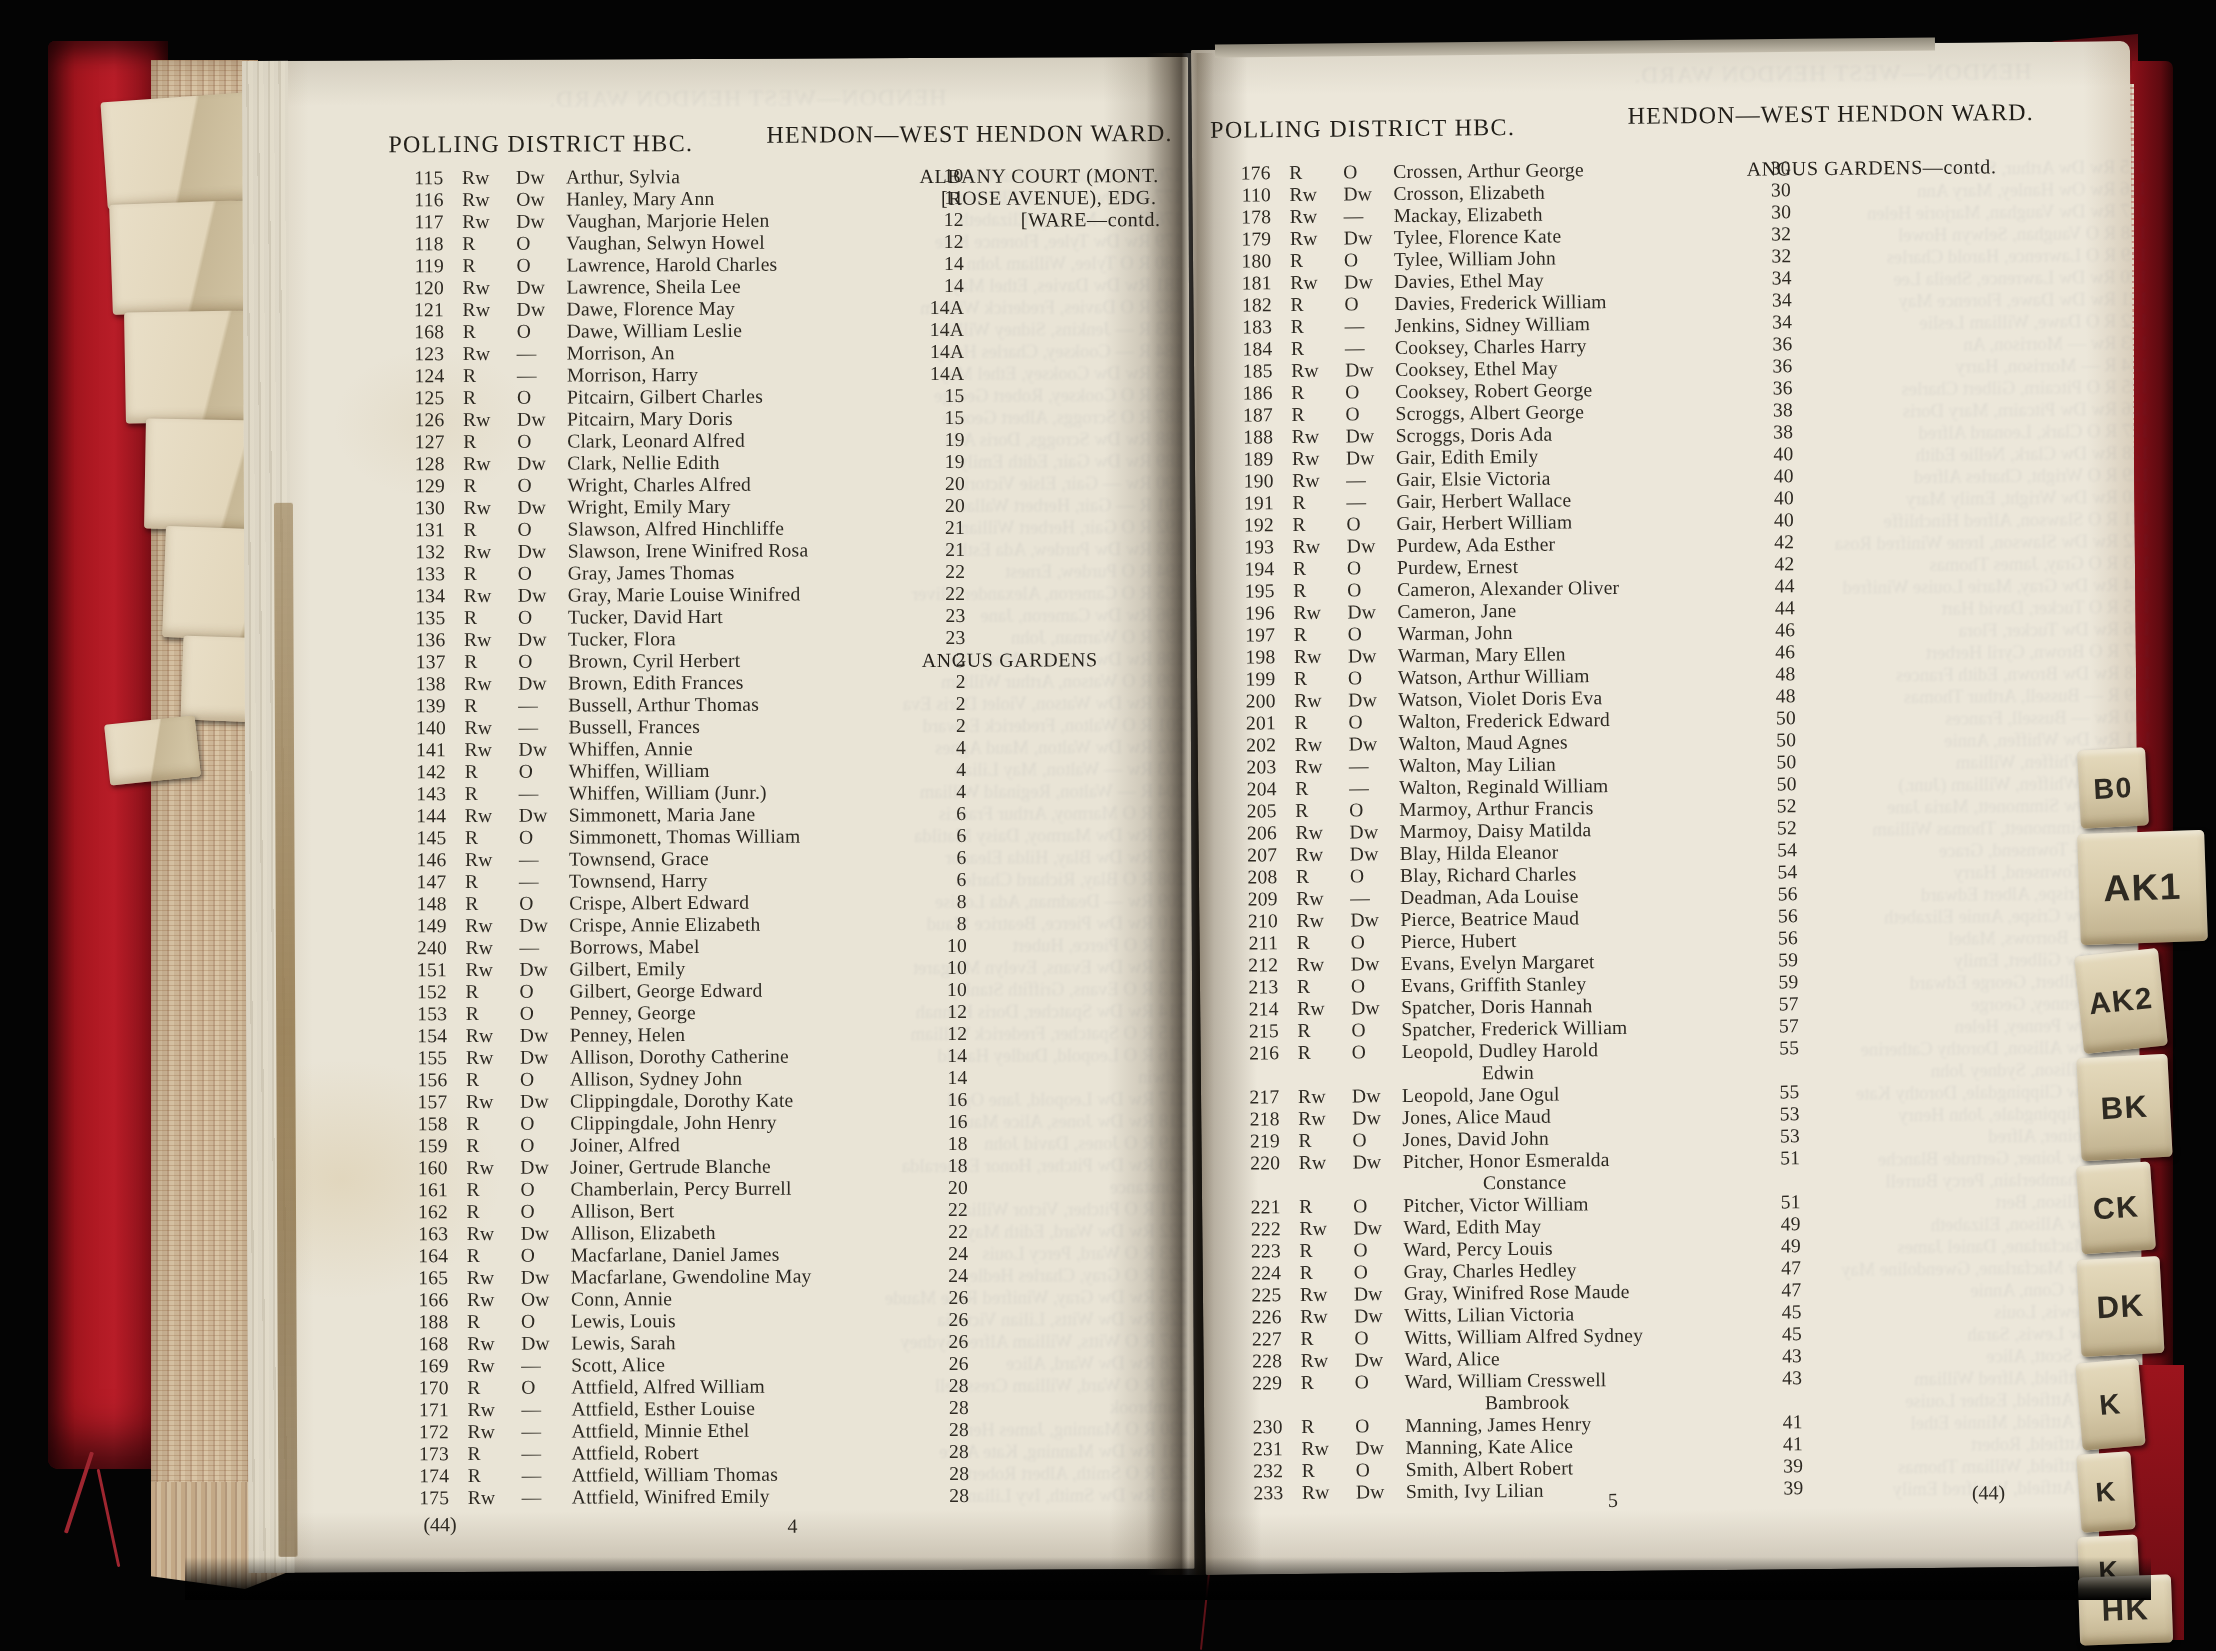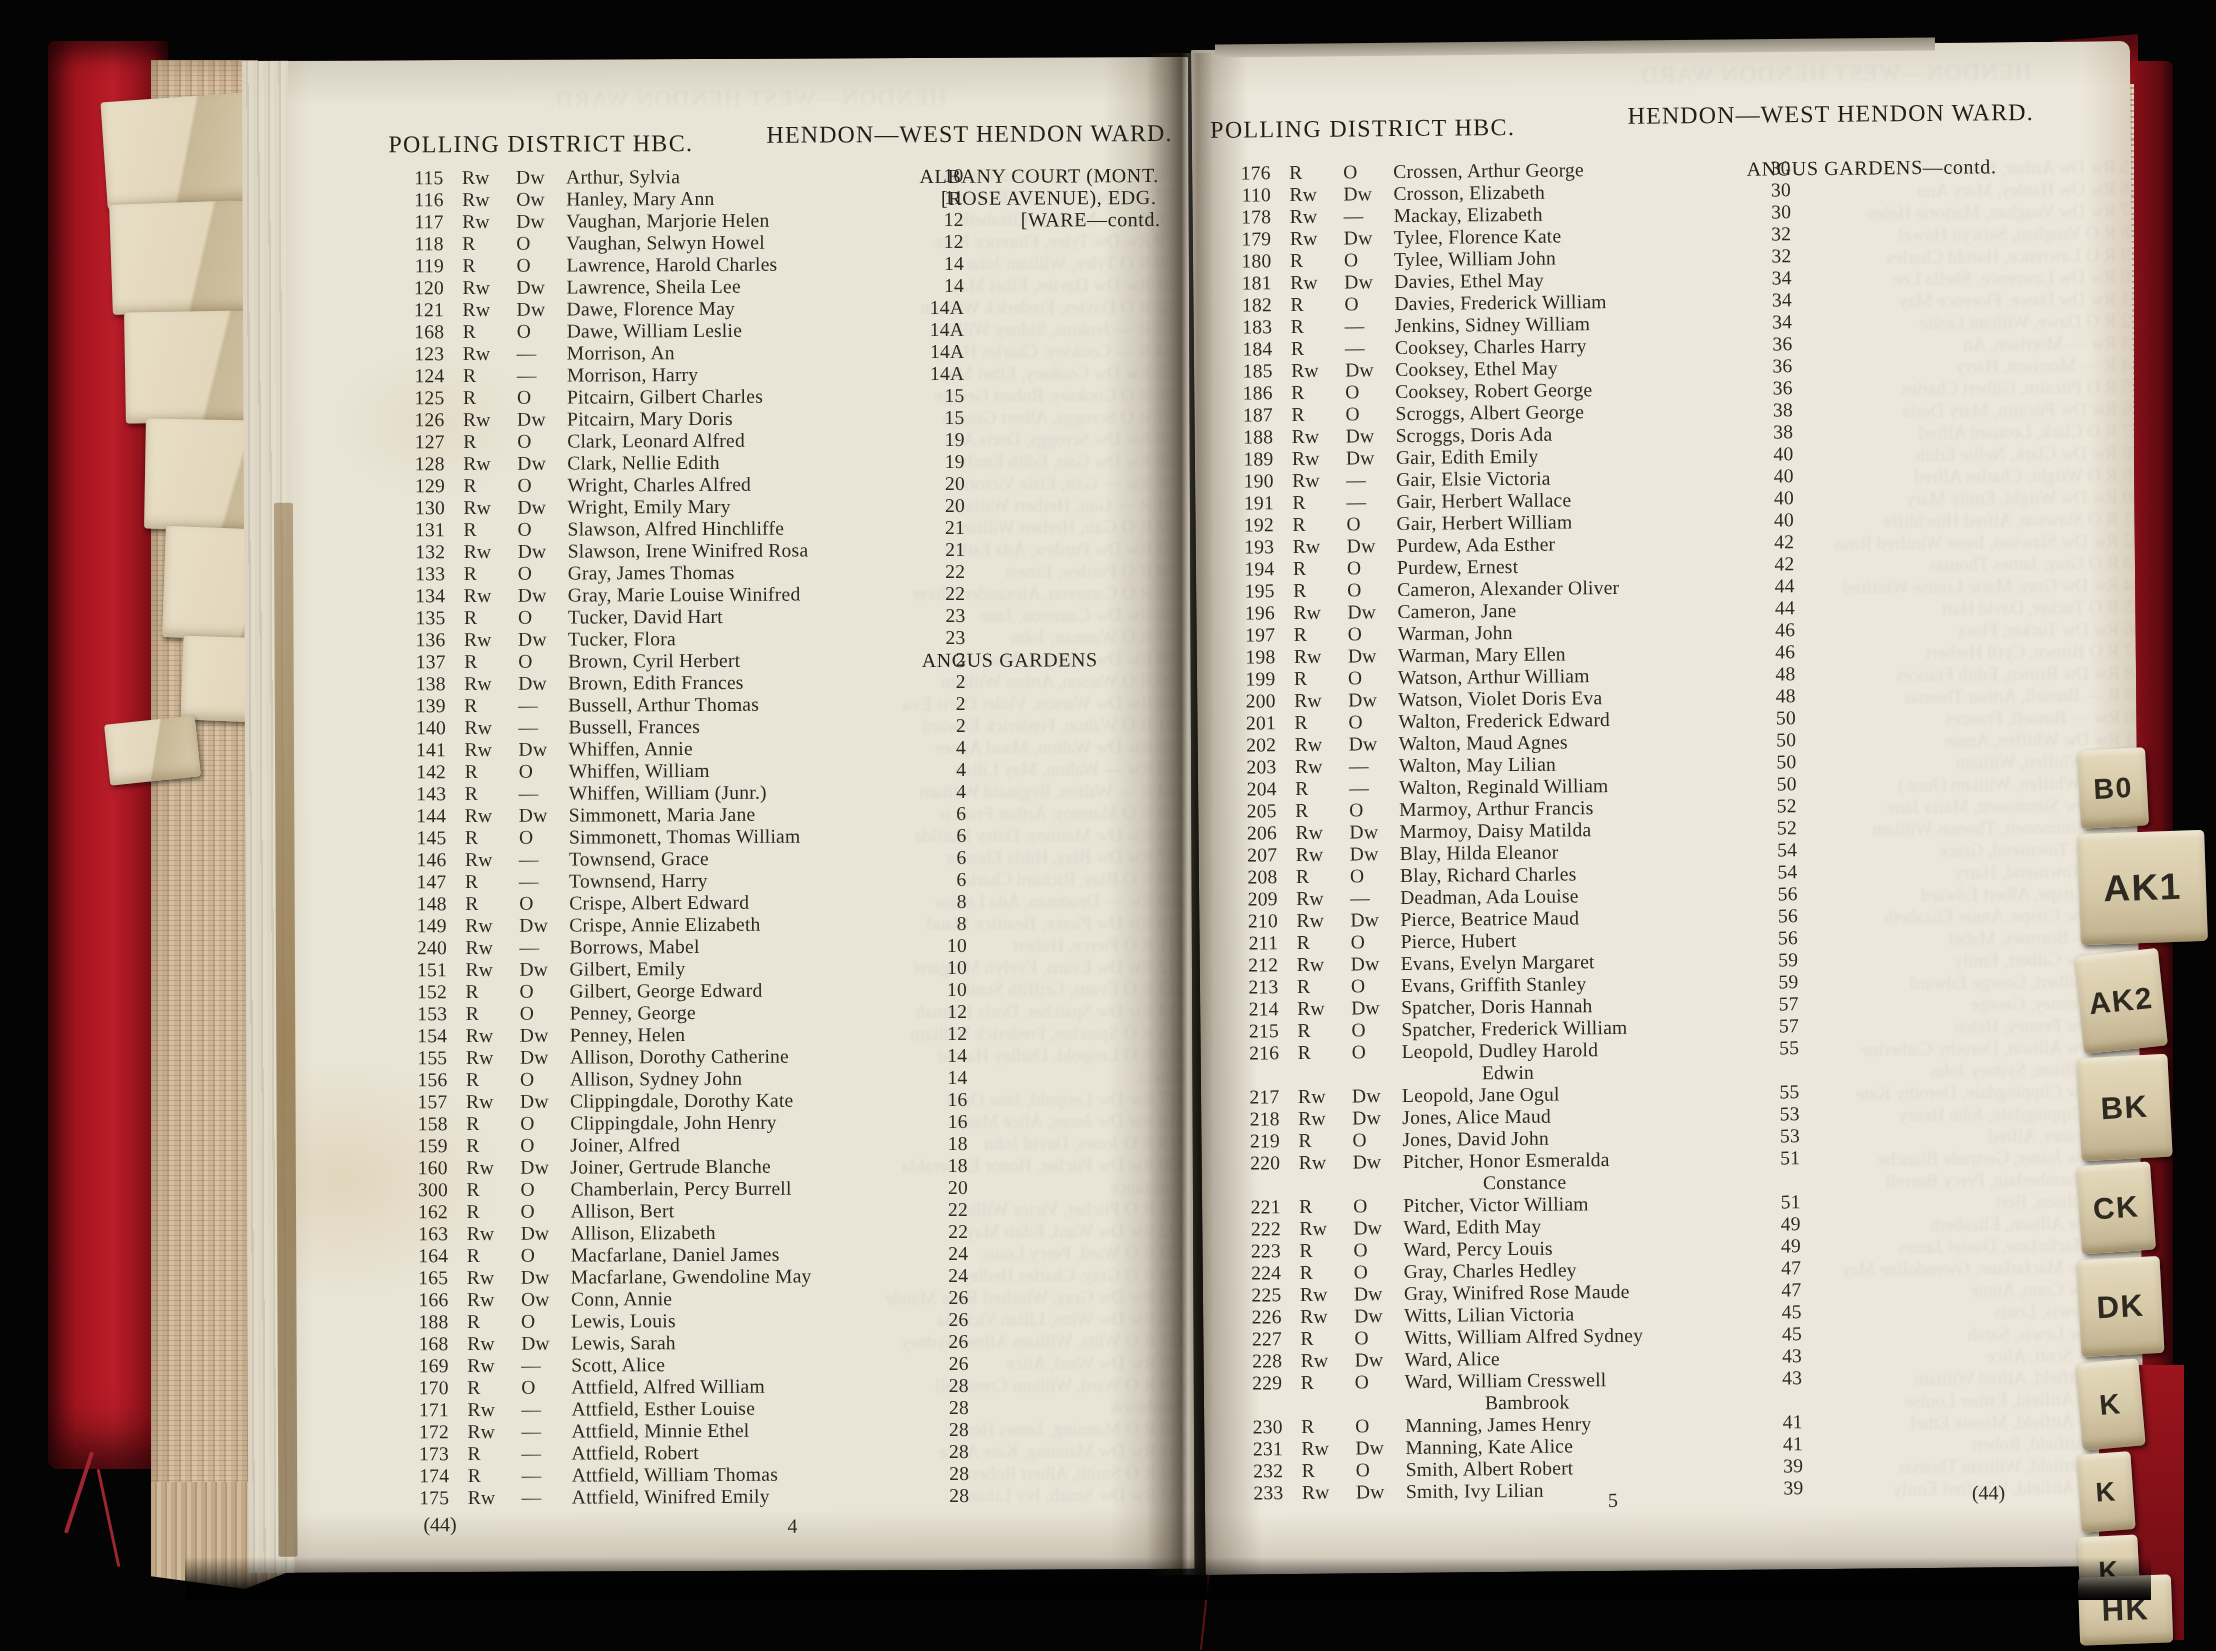--- a/index.html
+++ b/index.html
@@ -514,21 +514,21 @@
           <span class="c-house">18</span>
         </div>
         <div class="row">
           <span class="c-num">160</span>
           <span class="c-a">Rw</span>
           <span class="c-b">Dw</span>
           <span class="c-name">Joiner, Gertrude Blanche</span>
           <span class="c-house">18</span>
         </div>
         <div class="row">
-          <span class="c-num">300</span>
+          <span class="c-num">161</span>
           <span class="c-a">R</span>
           <span class="c-b">O</span>
           <span class="c-name">Chamberlain, Percy Burrell</span>
           <span class="c-house">20</span>
         </div>
         <div class="row">
           <span class="c-num">162</span>
           <span class="c-a">R</span>
           <span class="c-b">O</span>
           <span class="c-name">Allison, Bert</span>

